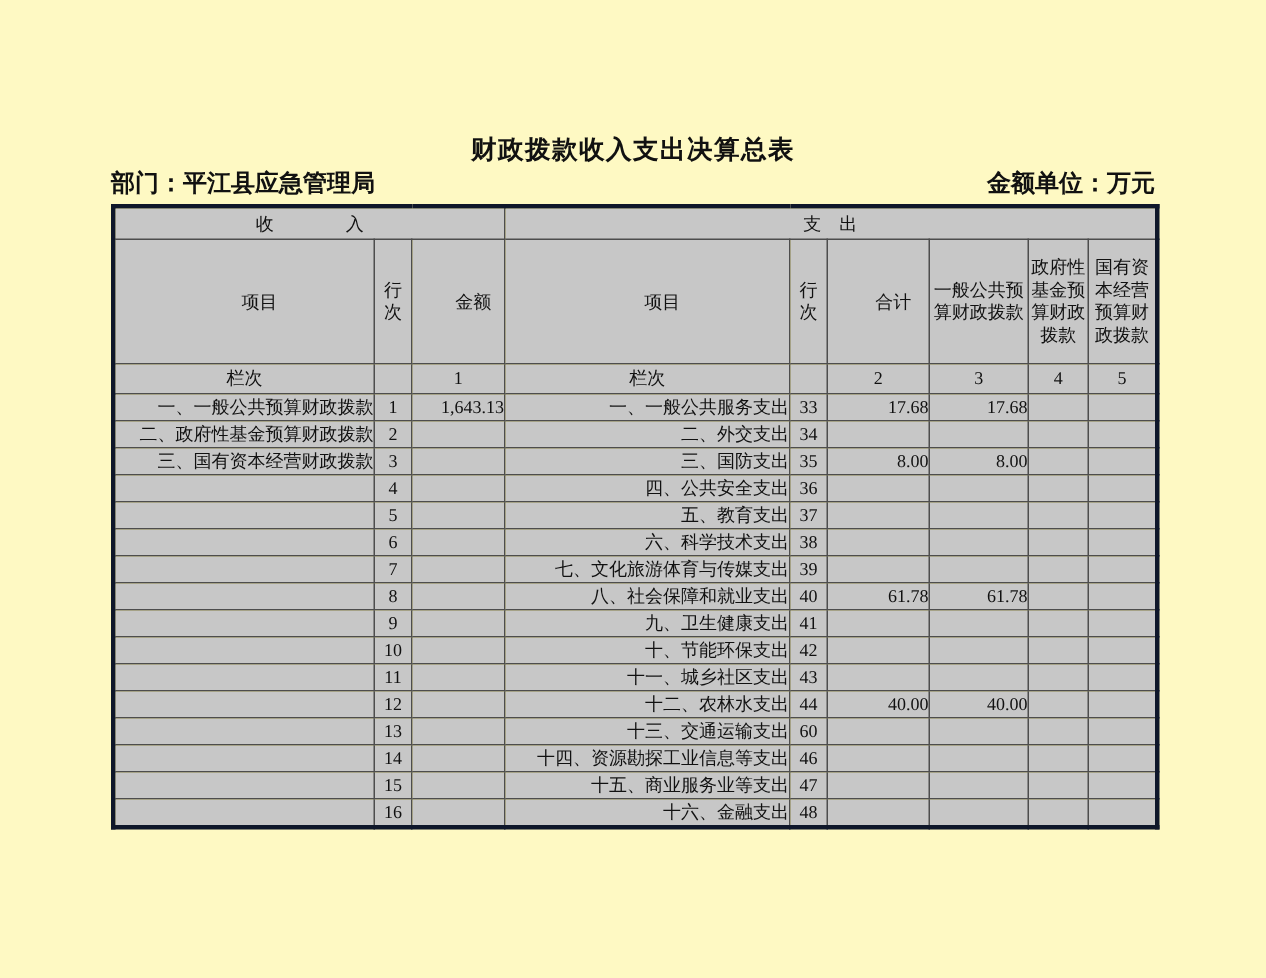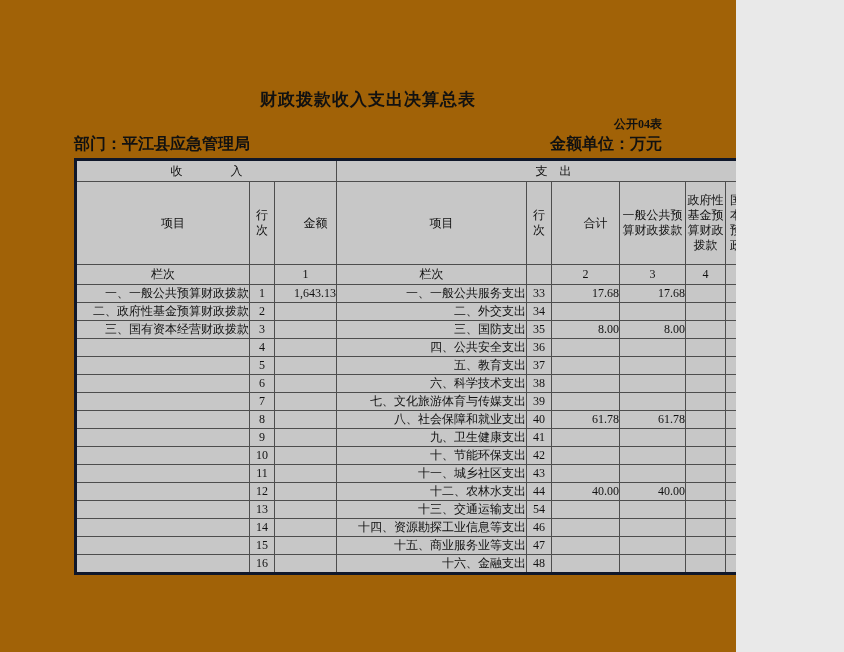--- a/index.html
+++ b/index.html
@@ -1,21 +1,21 @@
 <!DOCTYPE html>
 <html><head>
 <meta charset="utf-8">
 <style>
   html, body { margin: 0; padding: 0; }
   body { background: #e9e9e9; }
   .page {
     position: relative;
-    width: 736px;
+    width: 844px;
     height: 652px;
-    background: #a16207;
+    background: #fef9c3;
     font-family: "Liberation Serif", "DejaVu Serif", serif;
     color: #111111;
     overflow: hidden;
     box-sizing: border-box;
   }
   .title {
     padding-top: 88px;
     text-align: center;
     font-size: 17px;
     font-weight: bold;
@@ -63,21 +63,20 @@
   .cell-line { text-align: center; }
   .cell-amount { text-align: right; padding-right: 6px; }
   .cell-center { text-align: center; }
   .white { background: #ffffff; }
 </style>
 </head>
 <body>
 
 <div class="page">
   <div class="title">财政拨款收入支出决算总表</div>
-  <div class="doc-code">公开04表</div>
   <div class="meta-line">
     <span>部门：平江县应急管理局</span>
     <span>金额单位：万元</span>
   </div>
 
   <table class="budget">
     <colgroup>
       <col style="width:174px">
         <col style="width:25px">
         <col style="width:62px">
@@ -247,21 +246,21 @@
     <td class="cell-amount white">40.00</td>
     <td class="cell-amount white">40.00</td>
     <td class="cell-amount white"></td>
     <td class="cell-amount white"></td>
   </tr>
         <tr class="data-row">
     <td class="cell-item"></td>
     <td class="cell-line">13</td>
     <td class="cell-amount white"></td>
     <td class="cell-item thick-left">十三、交通运输支出</td>
-    <td class="cell-line">54</td>
+    <td class="cell-line">60</td>
     <td class="cell-amount white"></td>
     <td class="cell-amount white"></td>
     <td class="cell-amount white"></td>
     <td class="cell-amount white"></td>
   </tr>
         <tr class="data-row">
     <td class="cell-item"></td>
     <td class="cell-line">14</td>
     <td class="cell-amount white"></td>
     <td class="cell-item thick-left">十四、资源勘探工业信息等支出</td>

